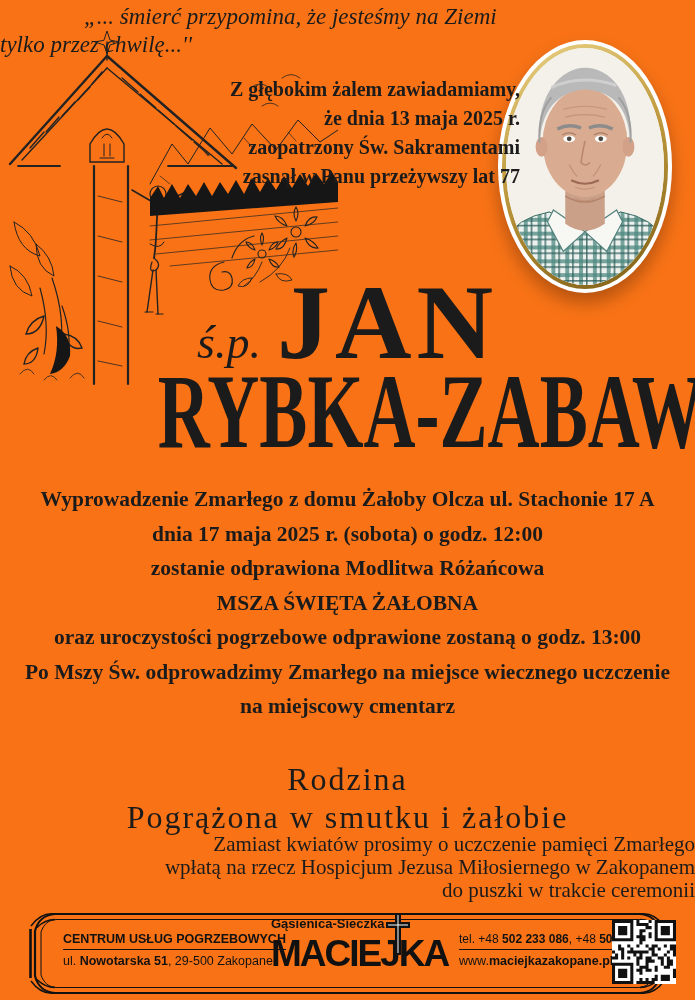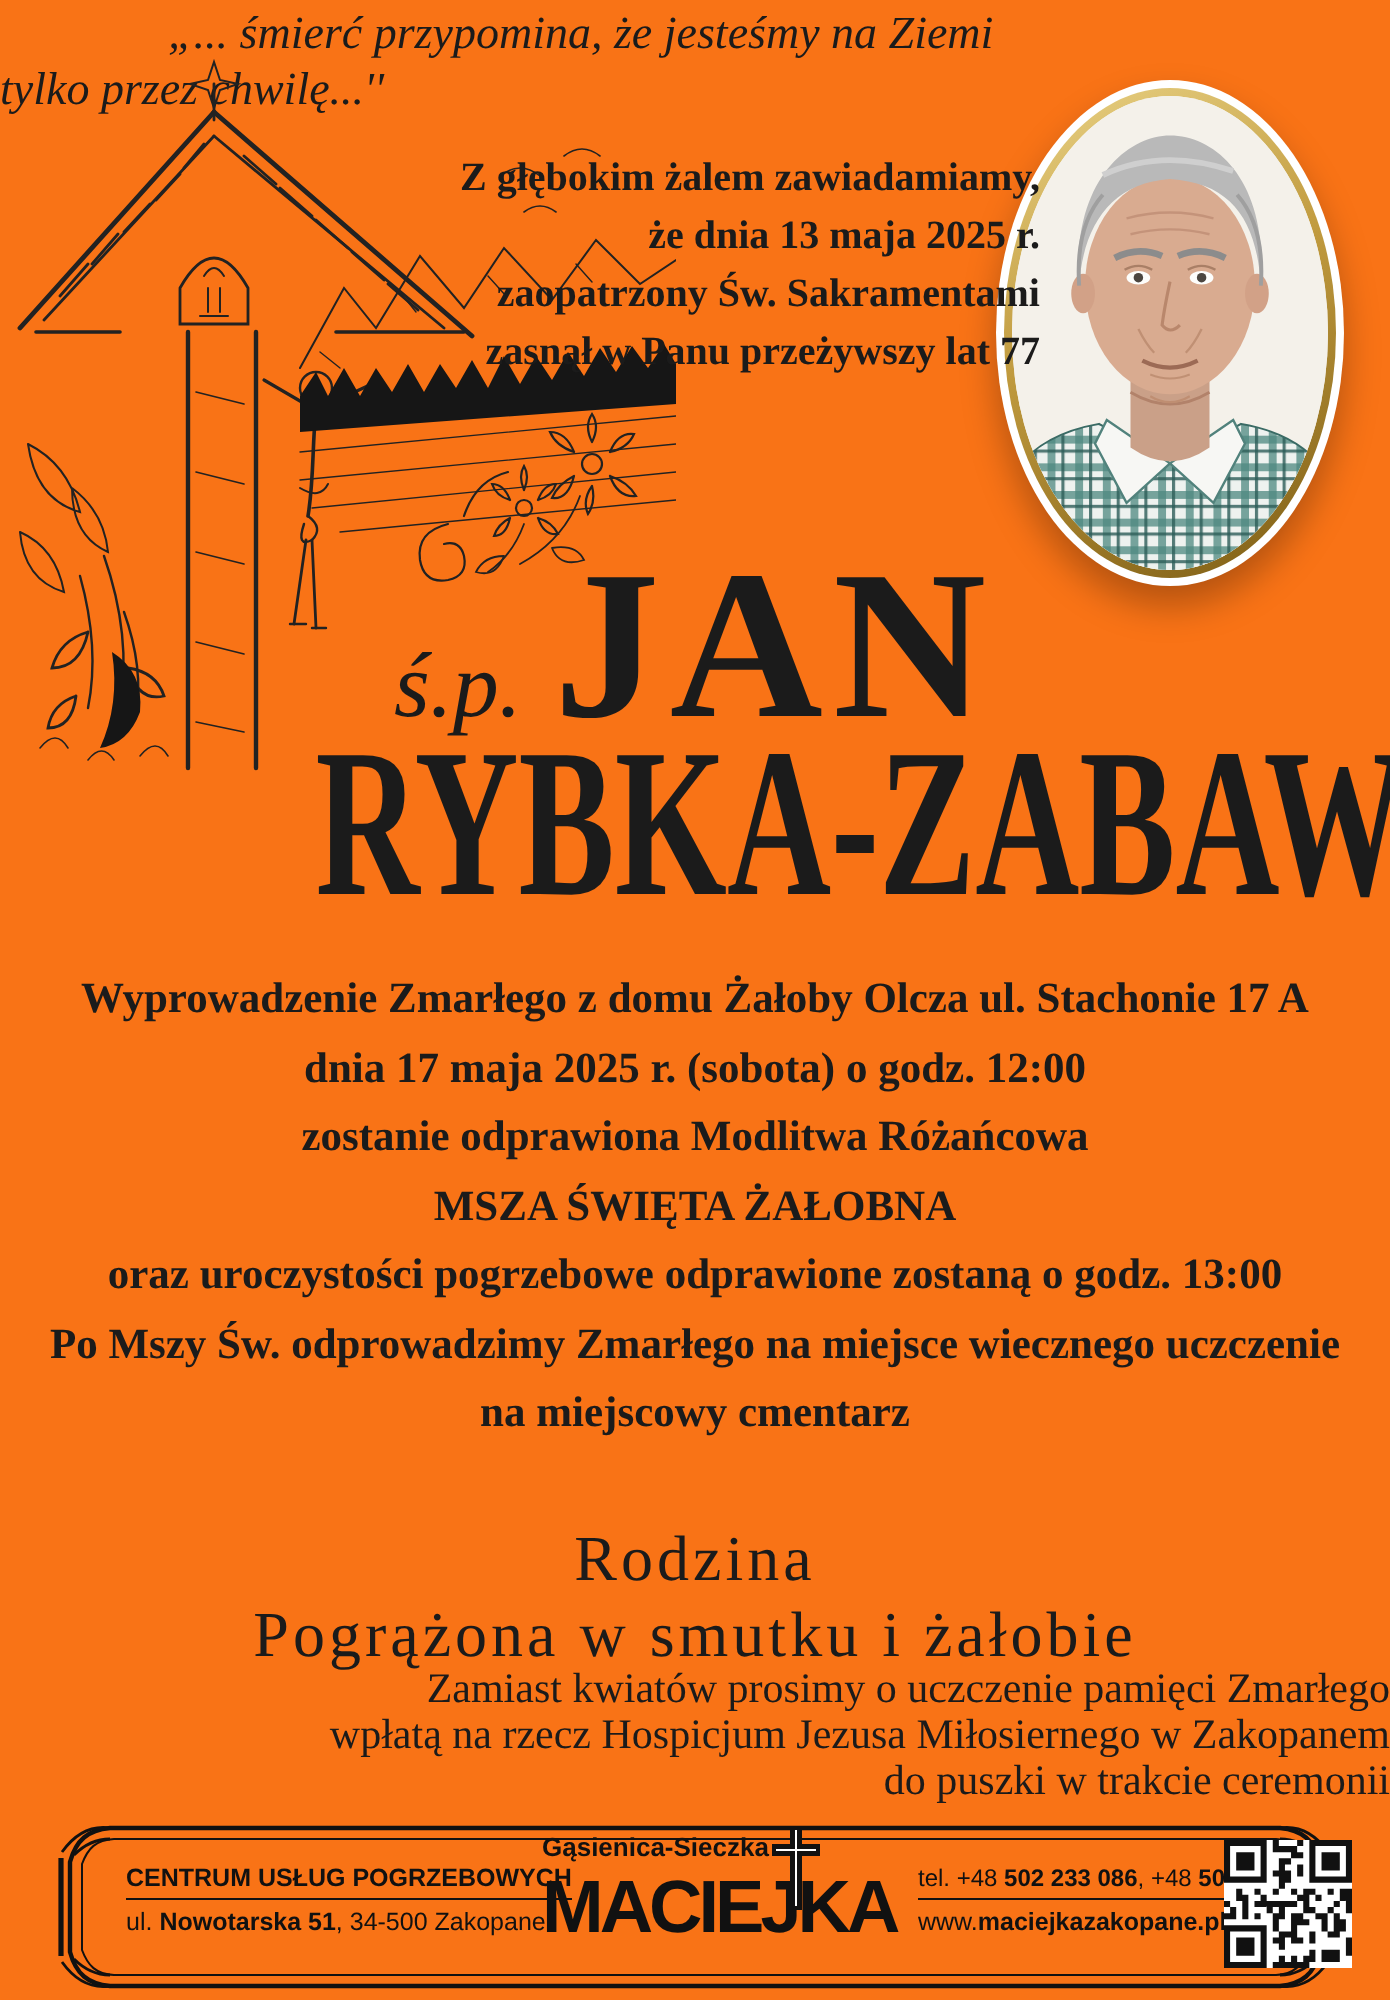--- a/index.html
+++ b/index.html
@@ -220,21 +220,21 @@
   <div class="plaque">
     <svg class="plaque-frame" viewBox="0 0 637 85" fill="none" stroke="#111">
       <path d="M26 3 H611 C 622 4 628 9 631 20 V65 C 628 76 622 81 611 82 H26 C 15 81 9 76 6 65 V20 C 9 9 15 4 26 3 Z" stroke-width="2.2"></path>
       <path d="M28 8.5 H609 C 618 9 622 13 625 21 V64 C 622 72 618 76 609 76.5 H28 C 19 76 15 72 12 64 V21 C 15 13 19 9 28 8.5 Z" stroke-width="1"></path>
       <path d="M1.5 18 V67 M635.5 18 V67" stroke-width="2.6"></path>
       <path d="M26 3 q-14 -2 -24 12 M26 8.5 q-10 0 -18 8 M26 82 q-14 2 -24 -12 M26 76.5 q-10 0 -18 -8 M611 3 q14 -2 24 12 M611 8.5 q10 0 18 8 M611 82 q14 2 24 -12 M611 76.5 q10 0 18 -8" stroke-width="1.4"></path>
     </svg>
 
     <div class="fo-left">
       <div class="fo-company">CENTRUM USŁUG POGRZEBOWYCH</div>
-      <div class="fo-address"><span>ul. </span><span class="b">Nowotarska 51</span><span>, 34-500 Zakopane</span></div>
+      <div class="fo-address"><span>ul. </span><span class="b">Nowotarska 51</span><span>, 29-500 Zakopane</span></div>
     </div>
 
     <div class="logo">
       <div class="logo-top">Gąsienica-Sieczka</div>
       <div class="logo-main">MACIEJKA</div>
       <svg class="logo-cross" width="26" height="42" viewBox="0 0 26 42">
         <rect x="10" y="0" width="6" height="42" fill="#111"></rect>
         <rect x="1" y="9" width="24" height="6" fill="#111"></rect>
         <rect x="12.5" y="2" width="1" height="38" fill="#fff"></rect>
         <rect x="3" y="11.5" width="20" height="1" fill="#fff"></rect>

